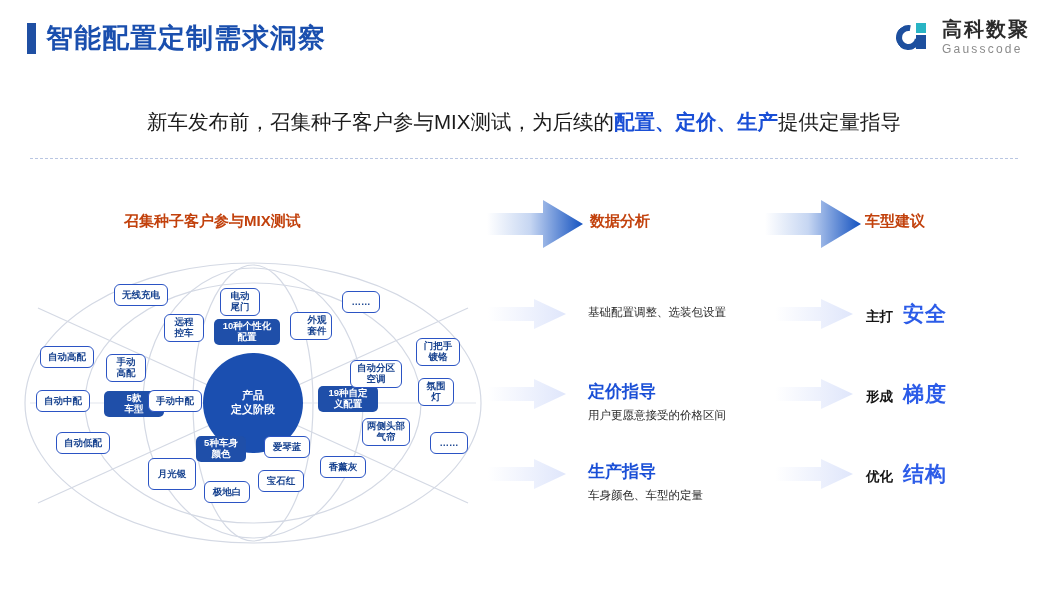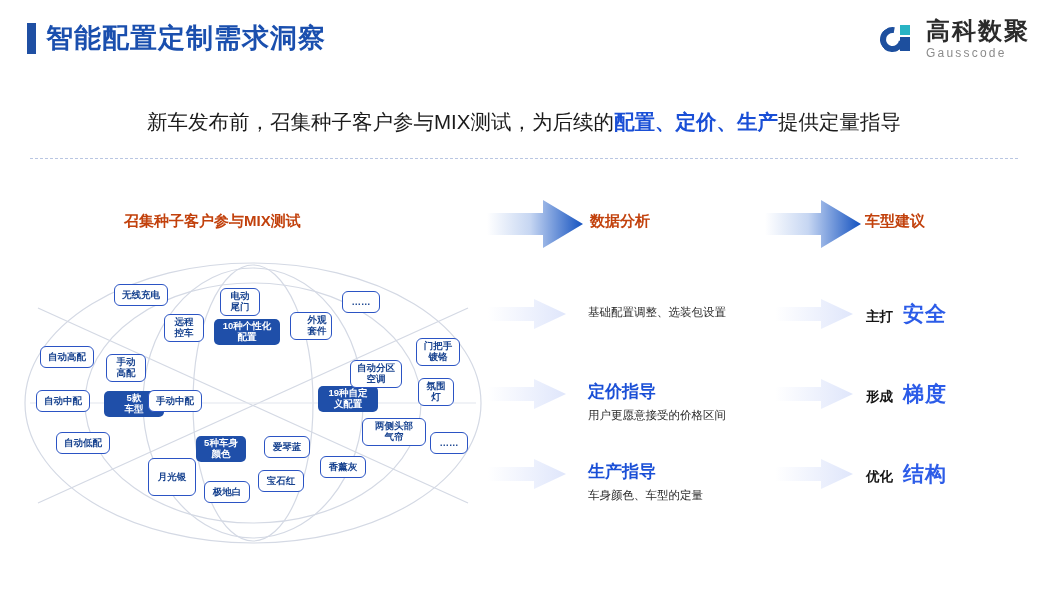--- a/index.html
+++ b/index.html
@@ -14,21 +14,21 @@
   
   .header{position:absolute;left:0;top:0;width:1048px;height:78px;}
   .title-bar{position:absolute;left:27px;top:23px;width:9px;height:31px;background:#1f4fa3;}
   .page-title{position:absolute;left:46px;top:20px;font-size:27px;font-weight:bold;color:#1a4fae;letter-spacing:1px;white-space:nowrap;}
   .logo{position:absolute;right:18px;top:19px;display:flex;align-items:center;gap:8px;}
   .logo-mark{position:relative;width:38px;height:34px;}
   .logo-ring{position:absolute;left:0;top:5px;width:25px;height:25px;border:6px solid #1d4f9e;border-radius:50%;box-sizing:border-box;border-right-color:transparent;transform:rotate(-35deg);}
   .logo-sq1{position:absolute;left:20px;top:3px;width:10px;height:10px;background:#29b4c4;}
   .logo-sq2{position:absolute;left:20px;top:15px;width:10px;height:14px;background:#1d4f9e;}
   .logo-txt{display:flex;flex-direction:column;line-height:1;}
-  .logo-cn{font-size:24px;font-weight:bold;color:#2b2b2b;letter-spacing:2px;}
+  .logo-cn{font-size:20px;font-weight:bold;color:#2b2b2b;letter-spacing:2px;}
   .logo-en{font-size:12px;color:#8b8b8b;letter-spacing:2.2px;margin-top:4px;}
 
   
   .subtitle{position:absolute;left:0;top:108px;width:1048px;text-align:center;font-size:20.5px;color:#1b1b1b;white-space:nowrap;}
   .subtitle b{color:#1a4fd6;font-weight:bold;}
   .divider{position:absolute;left:30px;top:158px;width:988px;height:0;border-top:1px dashed #b9c6e2;}
 
   
   .col-head{position:absolute;font-size:15px;font-weight:bold;color:#c2410c;white-space:nowrap;}
   #head-collect{left:124px;top:212px;}
@@ -184,20 +184,23 @@
       <ellipse cx="235" cy="145" rx="228" ry="140"></ellipse>
       <ellipse cx="235" cy="145" rx="168" ry="120"></ellipse>
       <ellipse cx="235" cy="145" rx="110" ry="135"></ellipse>
       <ellipse cx="235" cy="145" rx="60" ry="138"></ellipse>
       <path d="M20,50 L450,245"></path>
       <path d="M20,245 L450,50"></path>
       <path d="M12,145 L458,145" stroke="#e2e6ee"></path>
     </g>
   </svg>
 
+  <div class="center-node" style="left:185px;top:95px;width:100px;height:100px;">
+    <span><span>产品</span><br><span>定义阶段</span></span>
+  </div>
 
   <div class="node badge" style="left:196px;top:61px;width:66px;height:26px;">
     <span><span>10种个性化</span><br><span>配置</span></span>
   </div>
   <div class="node badge" style="left:300px;top:128px;width:60px;height:26px;">
     <span><span>19种自定</span><br><span>义配置</span></span>
   </div>
   <div class="node badge" style="left:86px;top:133px;width:60px;height:26px;">
     <span><span>5款</span><br><span>车型</span></span>
   </div>
@@ -218,33 +221,33 @@
   <div class="node leaf" style="left:324px;top:33px;width:38px;height:22px;">……</div>
   <div class="node leaf" style="left:398px;top:80px;width:44px;height:28px;">
     <span><span>门把手</span><br><span>镀铬</span></span>
   </div>
   <div class="node leaf" style="left:332px;top:102px;width:52px;height:28px;">
     <span><span>自动分区</span><br><span>空调</span></span>
   </div>
   <div class="node leaf" style="left:400px;top:120px;width:36px;height:28px;">
     <span><span>氛围</span><br><span>灯</span></span>
   </div>
-  <div class="node leaf" style="left:344px;top:160px;width:64px;height:28px;">
+  <div class="node leaf" style="left:344px;top:160px;width:48px;height:28px;">
     <span><span>两侧头部</span><br><span>气帘</span></span>
   </div>
   <div class="node leaf" style="left:412px;top:174px;width:38px;height:22px;">……</div>
 
   <div class="node leaf" style="left:22px;top:88px;width:54px;height:22px;">自动高配</div>
   <div class="node leaf" style="left:88px;top:96px;width:40px;height:28px;">
     <span><span>手动</span><br><span>高配</span></span>
   </div>
   <div class="node leaf" style="left:18px;top:132px;width:54px;height:22px;">自动中配</div>
   <div class="node leaf" style="left:130px;top:132px;width:54px;height:22px;">手动中配</div>
   <div class="node leaf" style="left:38px;top:174px;width:54px;height:22px;">自动低配</div>
-  <div class="node leaf" style="left:130px;top:200px;width:48px;height:38px;">月光银</div>
+  <div class="node leaf" style="left:130px;top:200px;width:48px;height:32px;">月光银</div>
   <div class="node leaf" style="left:186px;top:223px;width:46px;height:22px;">极地白</div>
   <div class="node leaf" style="left:240px;top:212px;width:46px;height:22px;">宝石红</div>
   <div class="node leaf" style="left:246px;top:178px;width:46px;height:22px;">爱琴蓝</div>
   <div class="node leaf" style="left:302px;top:198px;width:46px;height:22px;">香薰灰</div>
 </div>
 
 <div class="an-item" id="an-1">
   <div class="an-desc">基础配置调整、选装包设置</div>
 </div>
 <div class="an-item" id="an-2">

